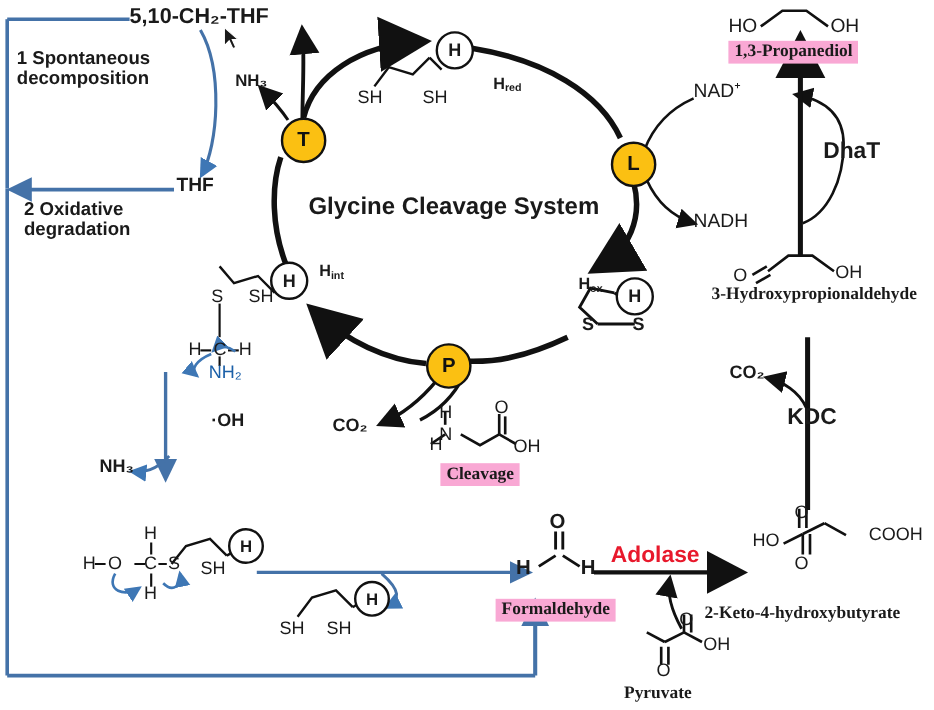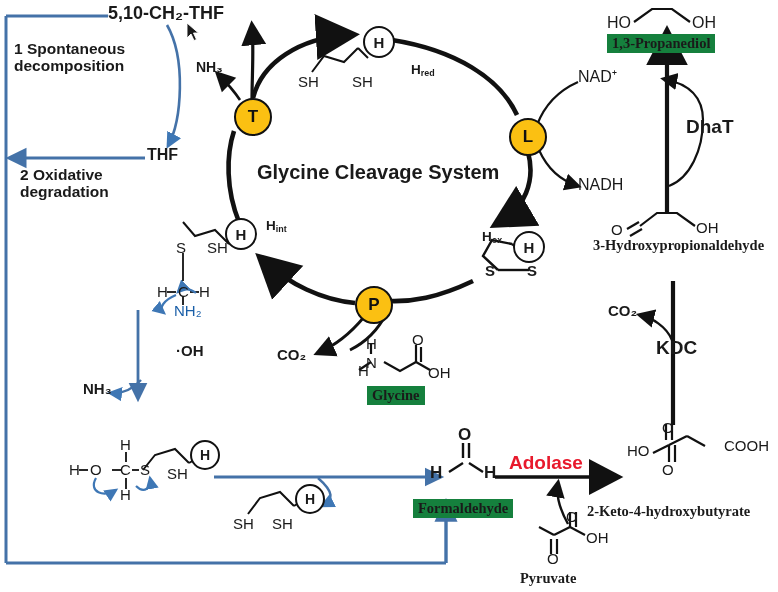--- a/index.html
+++ b/index.html
@@ -3,21 +3,21 @@
 <meta charset="utf-8">
 <style>
   html,body{margin:0;padding:0;background:#fff;}
   body{width:778px;height:592px;overflow:hidden;
        font-family:"Liberation Sans",sans-serif;color:#1a1a1a;}
   #stage{position:relative;width:778px;height:592px;background:#fff;}
   svg.layer{position:absolute;left:0;top:0;width:778px;height:592px;}
   .lbl{position:absolute;white-space:nowrap;line-height:1.12;}
   .sans{font-family:"Liberation Sans",sans-serif;}
   .b{font-weight:bold;}
-  .hl{background:#15803d;padding:1px 5px 2px 5px;}
+  .hl{background:#f9a8d4;padding:1px 5px 2px 5px;}
   .enz{font-weight:bold;font-size:19px;font-family:"Liberation Sans",sans-serif;}
   .step{font-weight:bold;font-size:15.5px;}
   .chem{font-size:15px;font-family:"Liberation Sans",sans-serif;}
   .sub{font-size:0.66em;vertical-align:-0.25em;}
   .cname{font-weight:bold;font-size:14.5px;font-family:"Liberation Serif",serif;}
   .circ{position:absolute;border-radius:50%;display:flex;align-items:center;
         justify-content:center;font-weight:bold;}
   .gcsE{width:34px;height:34px;background:#FBC012;border:2.5px solid #111;
         font-size:17px;color:#111;font-family:"Liberation Sans",sans-serif;}
   .hC{width:28px;height:28px;background:#fff;border:2.8px solid #111;
@@ -266,21 +266,21 @@
 
   <div class="lbl b sans" style="left:277px;top:347px;font-size:15px;">
     <span>CO₂</span></div>
 
   <div class="lbl chem" style="left:358px;top:363px;"><span>H</span></div>
   <div class="lbl chem" style="left:366px;top:355px;"><span>N</span></div>
   <div class="lbl chem" style="left:366px;top:336px;"><span>H</span></div>
   <div class="lbl chem" style="left:412px;top:332px;"><span>O</span></div>
   <div class="lbl chem" style="left:428px;top:365px;"><span>OH</span></div>
   <div class="lbl" style="left:367px;top:386px;">
-    <span class="hl cname">Glycine</span></div>
+    <span class="hl cname">Cleavage</span></div>
 
 
   <div class="lbl b sans" style="left:83px;top:381px;font-size:15px;">
     <span>NH₃</span></div>
 
   <div class="lbl chem" style="left:69px;top:462px;"><span>H</span></div>
   <div class="lbl chem" style="left:90px;top:462px;"><span>O</span></div>
   <div class="lbl chem" style="left:120px;top:462px;"><span>C</span></div>
   <div class="lbl chem" style="left:140px;top:462px;"><span>S</span></div>
   <div class="lbl chem" style="left:120px;top:437px;"><span>H</span></div>

